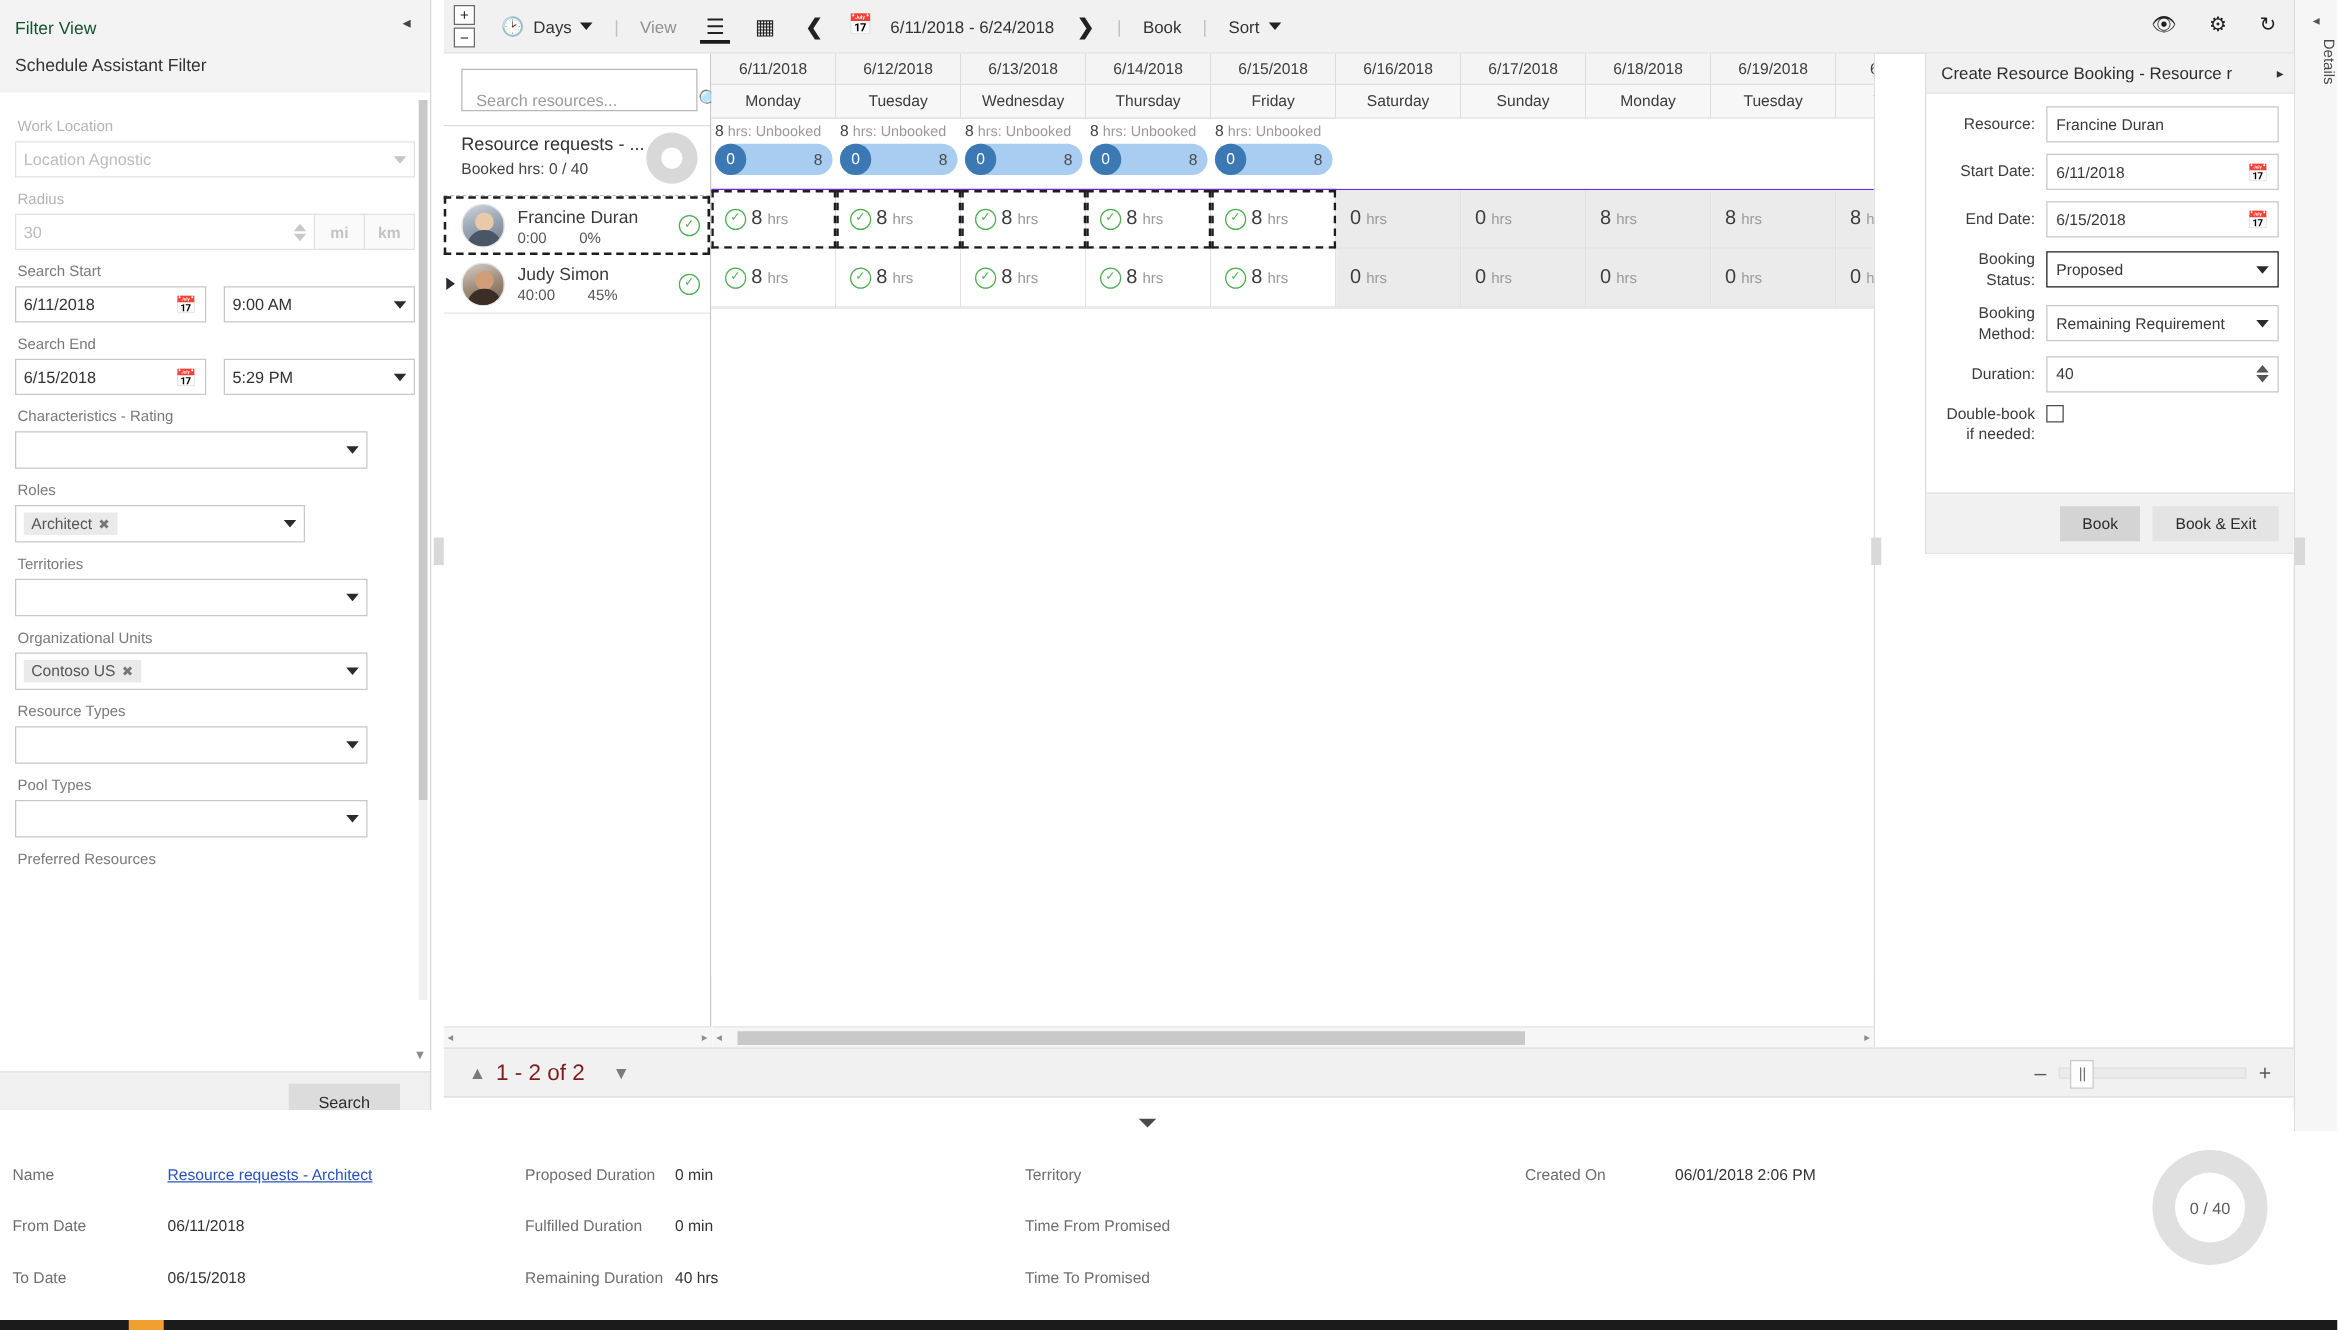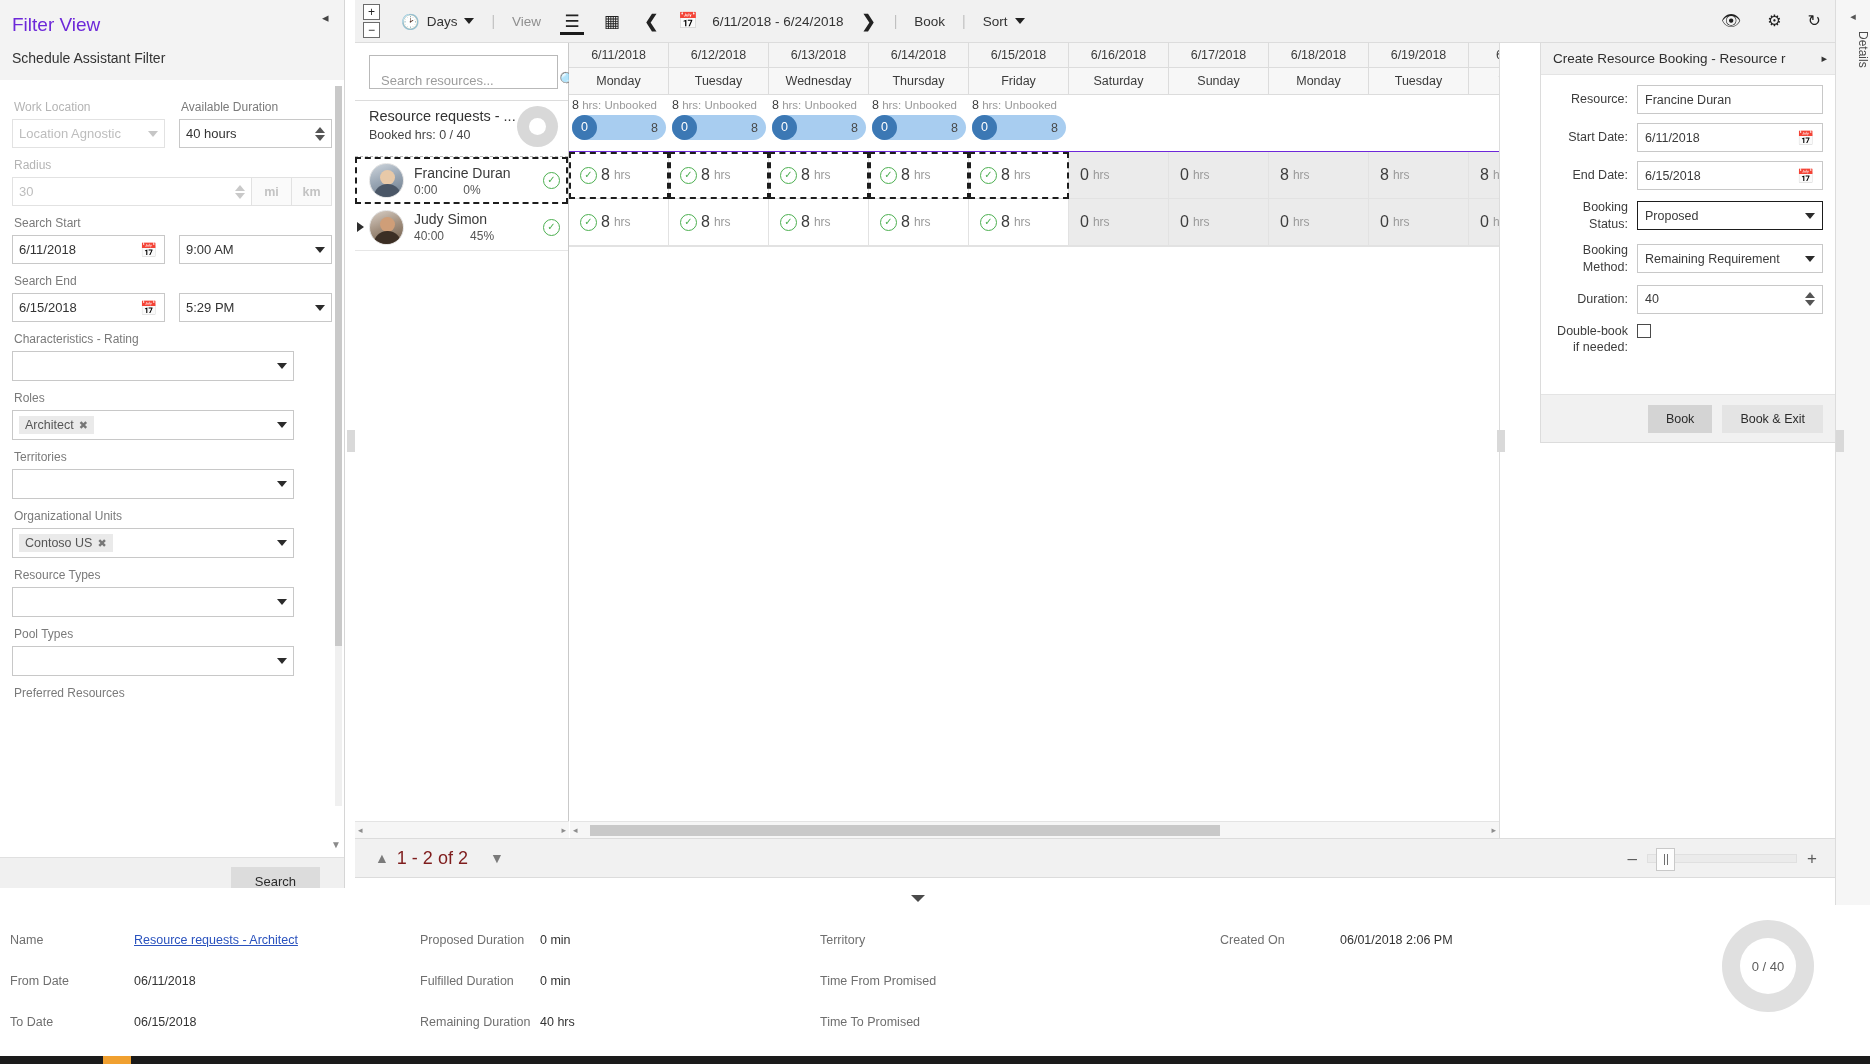--- a/index.html
+++ b/index.html
@@ -14,21 +14,21 @@
   }
   .app { position: relative; width: 1870px; height: 1064px; }
 
   
   .filter-panel {
     position: absolute; left: 0; top: 0; width: 345px; height: 905px;
     background: #fff; border-right: 1px solid #d6d6d6;
     display: flex; flex-direction: column;
   }
   .filter-head { background: #f3f3f3; padding: 10px 12px 14px 12px; }
-  .filter-title { font-size: 19px; color: #6d28d9; padding: 4px 0 14px 0; }
+  .filter-title { font-size: 14px; color: #14532d; padding: 4px 0 14px 0; }
   .filter-sub { font-size: 14px; color: #333; }
   .collapse-caret {
     position: absolute; right: 8px; top: 11px; width: 14px; height: 14px;
     color: #444; font-size: 13px; line-height: 14px; cursor: pointer;
   }
   .filter-body {
     flex: 1; overflow: hidden; padding: 10px 12px 0 12px; position: relative;
   }
   .fld-label { font-size: 12px; color: #7a7a7a; margin: 10px 0 5px 2px; }
   .fld-label.dim { color: #b4b4b4; }
@@ -379,30 +379,20 @@
 
     <div class="filter-body">
       <div class="row2">
         <div class="col">
           <div class="fld-label dim">Work Location</div>
           <div class="ipt disabled">
             <span>Location Agnostic</span>
             <span class="caret-dn dim"></span>
           </div>
         </div>
-        <div class="col">
-          <div class="fld-label">Available Duration</div>
-          <div class="ipt">
-            <span>40 hours</span>
-            <span class="spinner">
-                <i class="up"></i>
-                <i class="dn"></i>
-              </span>
-          </div>
-        </div>
       </div>
 
       <div class="fld-label dim">Radius</div>
       <div style="display:flex">
         <div class="ipt disabled" style="flex:1">
           <span>30</span>
           <span class="spinner dim">
               <i class="up"></i>
               <i class="dn"></i>
             </span>
@@ -443,21 +433,21 @@
         </div>
       </div>
 
       <div class="fld-label">Characteristics - Rating</div>
       <div class="ipt tall" style="width:282px">
         <span></span>
         <span class="caret-dn"></span>
       </div>
 
       <div class="fld-label">Roles</div>
-      <div class="ipt tall" style="width:282px">
+      <div class="ipt tall" style="width:232px">
         <span class="chip">
           <span>Architect</span>
           <b>✖</b>
         </span>
         <span class="caret-dn"></span>
       </div>
 
       <div class="fld-label">Territories</div>
       <div class="ipt tall" style="width:282px">
         <span></span>

